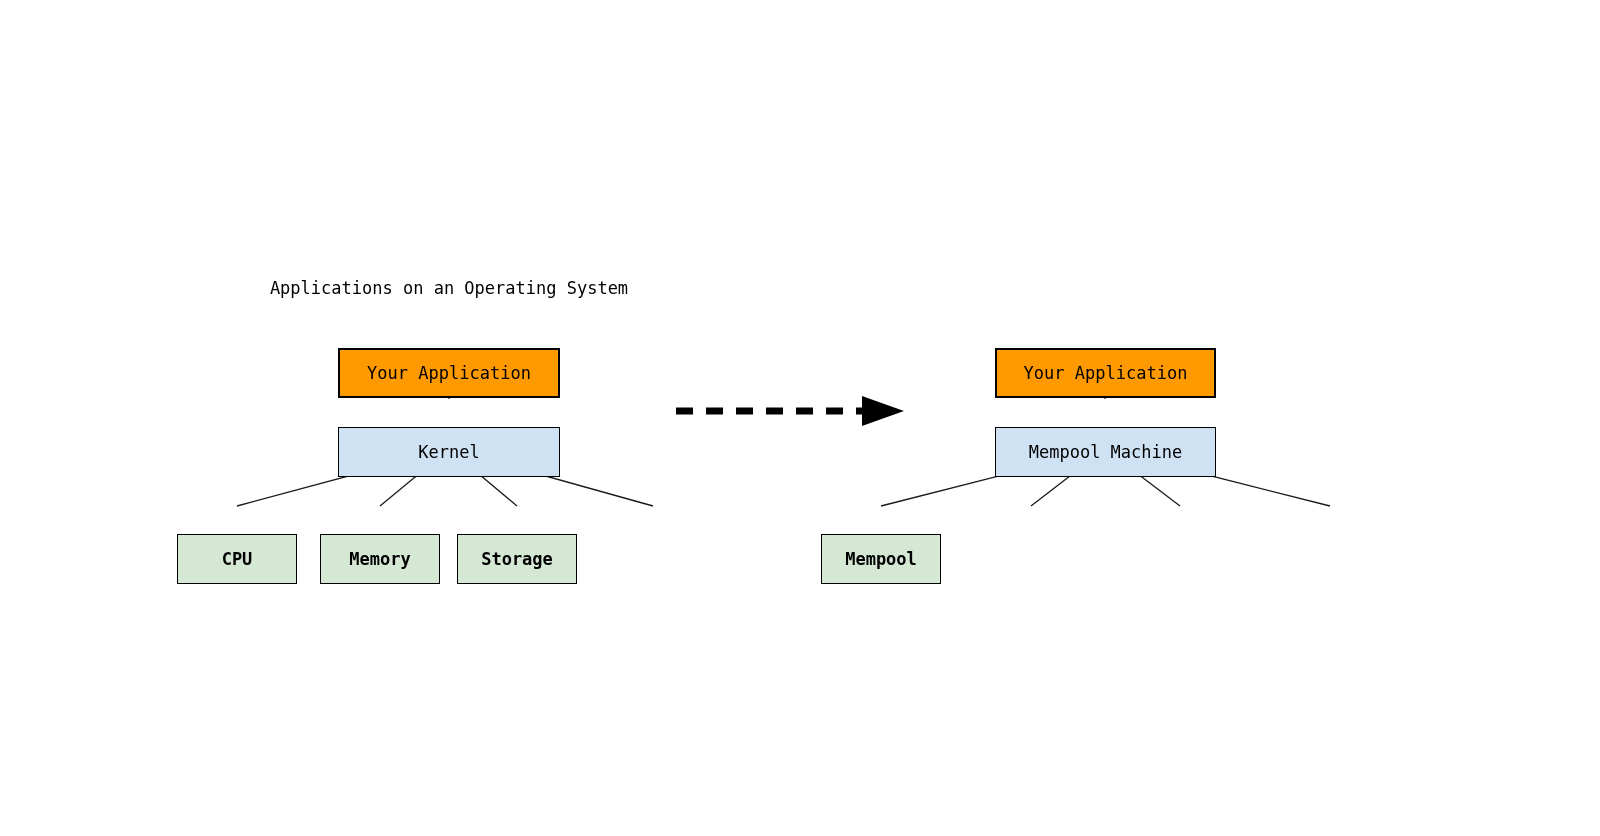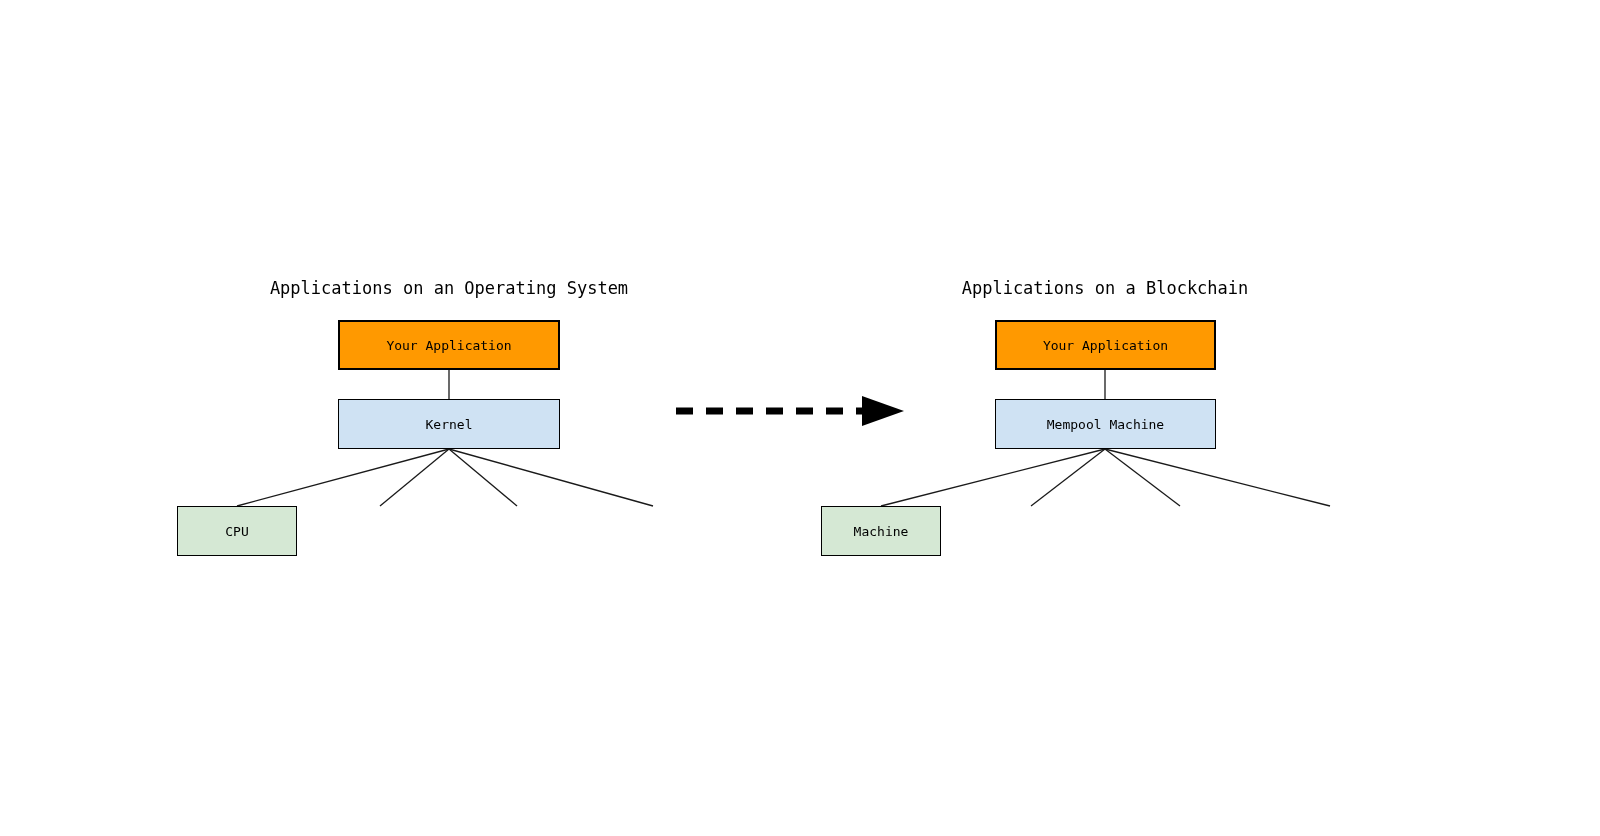--- a/index.html
+++ b/index.html
@@ -39,37 +39,39 @@
     position: absolute;
     transform: translateX(-50%);
     font-size: 17px;
     white-space: nowrap;
   }
   .node {
     position: absolute;
     display: flex;
     align-items: center;
     justify-content: center;
-    font-size: 13px;
+    font-size: 17px;
     box-sizing: border-box;
     white-space: nowrap;
+    margin-top: 28px;
   }
   .app-box {
     background: var(--app-box-fill, #ff9900);
     border: 2px solid var(--app-box-border, #000000);
   }
   .system-box {
     background: var(--system-box-fill, #cfe2f3);
     border: 1.4px solid var(--system-box-border, #000000);
   }
   .child-box {
     width: 120px;
     height: 50px;
     background: var(--child-box-fill, #d5e8d4);
     border: 1.4px solid var(--child-box-border, #000000);
+    font-weight: bold;
   }
 </style>
 </head>
 <body>
 
 <div class="canvas">
 
   <svg class="wires" viewBox="0 0 1600 836">
 
     <line class="wire" x1="449" y1="370" x2="449" y2="399"></line>
@@ -87,19 +89,20 @@
     <g>
       <line class="dash-line" x1="676" y1="411" x2="866" y2="411" stroke-dasharray="17 13"></line>
       <polygon class="arrow-head" points="862,396 904,411 862,426"></polygon>
     </g>
   </svg>
 
   <div class="diagram-title" style="left:449px;top:278px">Applications on an Operating System</div>
   <div class="node app-box" style="left:338px;top:320px;width:222px;height:50px">Your Application</div>
   <div class="node system-box" style="left:338px;top:399px;width:222px;height:50px">Kernel</div>
   <div class="node child-box" style="left:177px;top:506px">CPU</div>
+  <div class="node child-box" style="left:320px;top:506px">Memory</div>
+  <div class="node child-box" style="left:457px;top:506px">Storage</div>
 
-  <div class="diagram-title" style="left:1105px;top:278px">Applications on a Blockchain</div>
   <div class="node app-box" style="left:995px;top:320px;width:221px;height:50px">Your Application</div>
   <div class="node system-box" style="left:995px;top:399px;width:221px;height:50px">Mempool Machine</div>
-  <div class="node child-box" style="left:821px;top:506px">Machine</div>
+  <div class="node child-box" style="left:821px;top:506px">Mempool</div>
 
 </div>
 
 </body></html>

